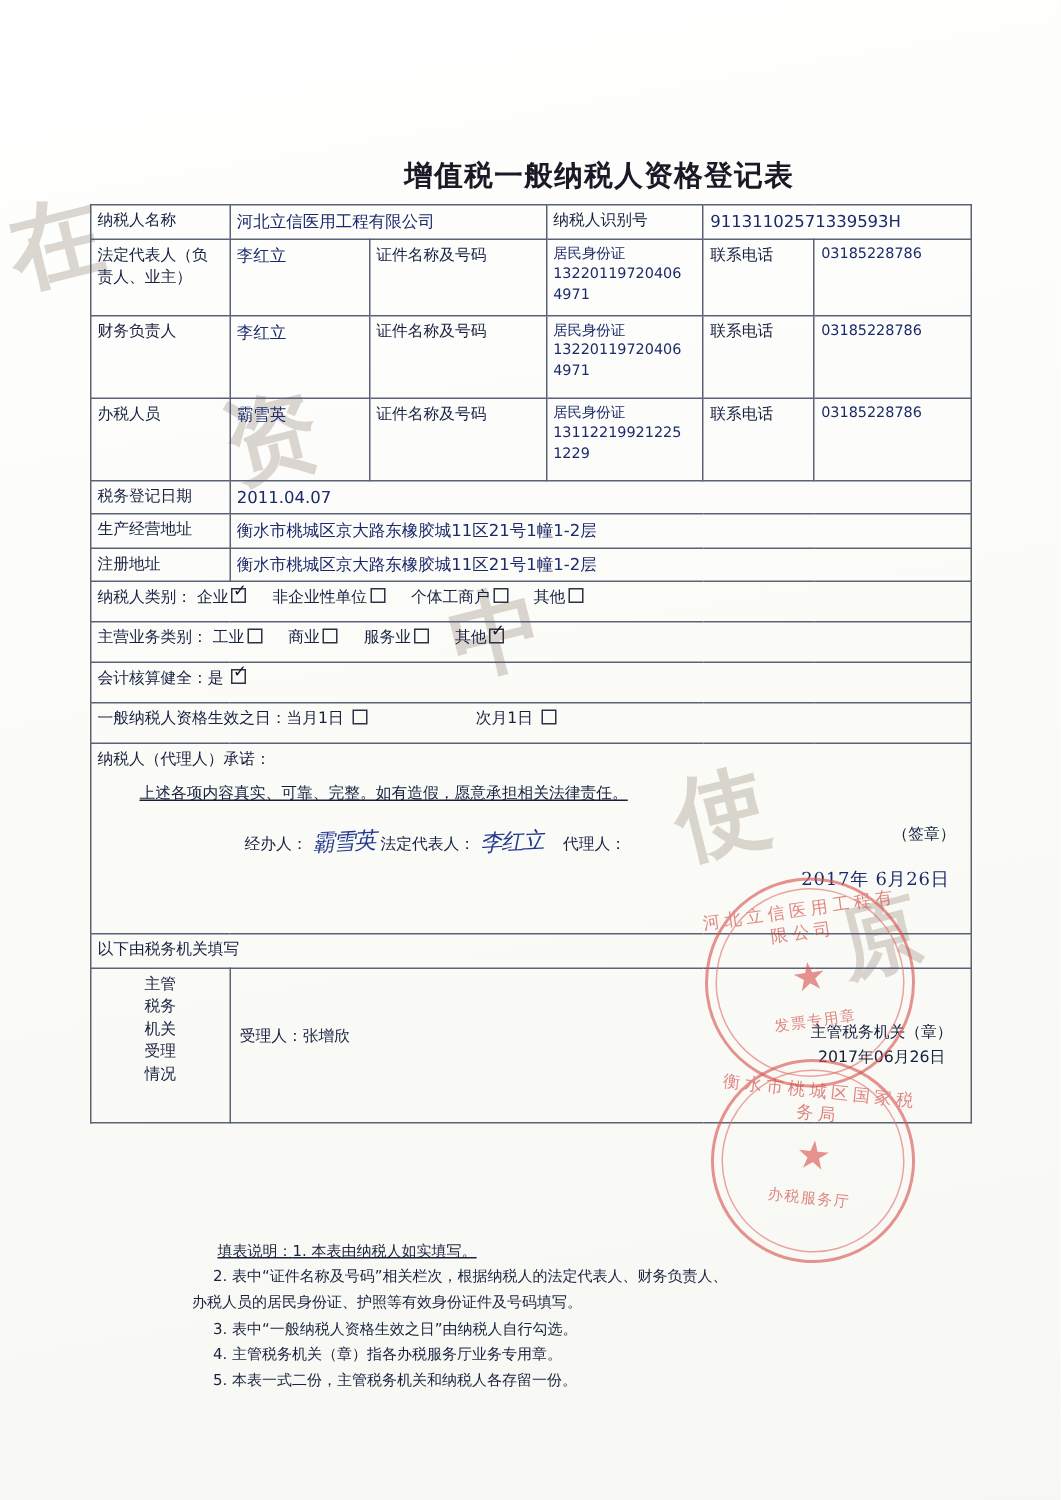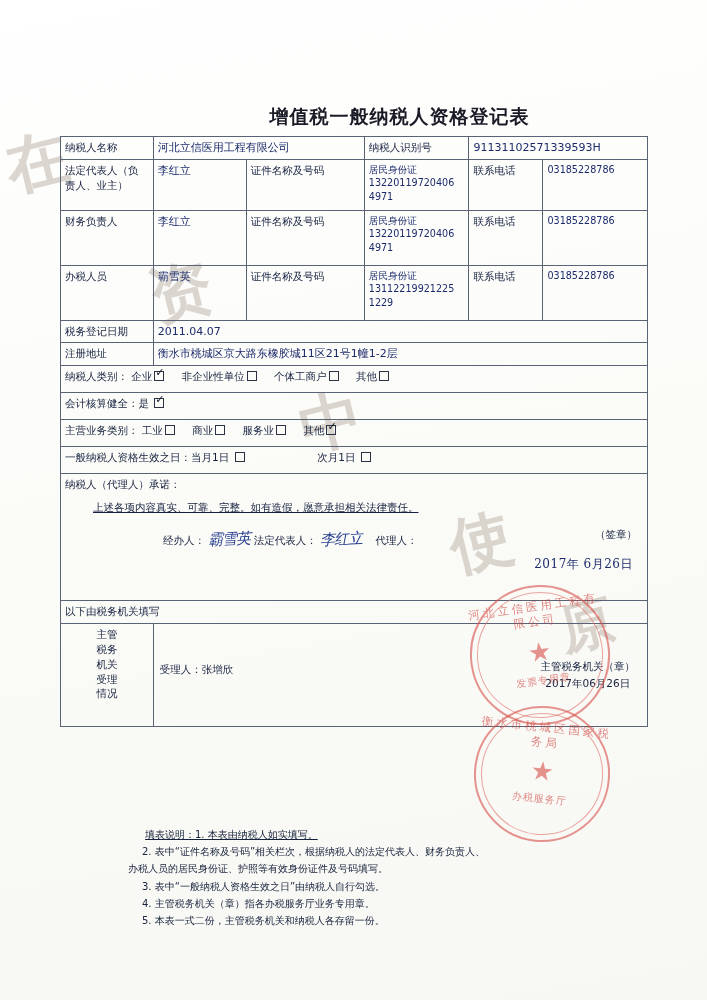--- a/index.html
+++ b/index.html
@@ -272,50 +272,54 @@
       <td class="hand small">居民身份证 13112219921225 1229</td>
       <td>联系电话</td>
       <td class="hand small">03185228786</td>
     </tr>
 
     <tr>
       <td class="lbl">税务登记日期</td>
       <td colspan="5" class="hand">2011.04.07</td>
     </tr>
 
+    <tr>
+      <td class="lbl">生产经营地址</td>
+      <td colspan="5" class="hand">衡水市桃城区京大路东橡胶城11区21号1幢1-2层</td>
+    </tr>
 
     <tr>
       <td class="lbl">注册地址</td>
       <td colspan="5" class="hand">衡水市桃城区京大路东橡胶城11区21号1幢1-2层</td>
     </tr>
 
     <tr>
       <td colspan="6" style="height:20px">
         <span>纳税人类别：</span>
         <span class="opt"><span>企业</span><span class="cb checked"></span></span>
         <span class="opt"><span>非企业性单位</span><span class="cb"></span></span>
         <span class="opt"><span>个体工商户</span><span class="cb"></span></span>
         <span class="opt"><span>其他</span><span class="cb"></span></span>
       </td>
     </tr>
 
     <tr>
       <td colspan="6" style="height:20px">
-        <span>会计核算健全：是</span>
-        <span class="cb checked"></span>
-      </td>
-    </tr>
-
-    <tr>
-      <td colspan="6" style="height:20px">
         <span>主营业务类别：</span>
         <span class="opt"><span>工业</span><span class="cb"></span></span>
         <span class="opt"><span>商业</span><span class="cb"></span></span>
         <span class="opt"><span>服务业</span><span class="cb"></span></span>
         <span class="opt"><span>其他</span><span class="cb checked"></span></span>
+      </td>
+    </tr>
+
+    <tr>
+      <td colspan="6" style="height:20px">
+        <span>会计核算健全：是</span>
+        <span class="cb checked"></span>
       </td>
     </tr>
 
     <tr>
       <td colspan="6" style="height:20px">
         <span>一般纳税人资格生效之日：当月1日</span>
         <span class="cb"></span>
         <span style="display:inline-block;width:64px"></span>
         <span>次月1日</span>
         <span class="cb"></span>

